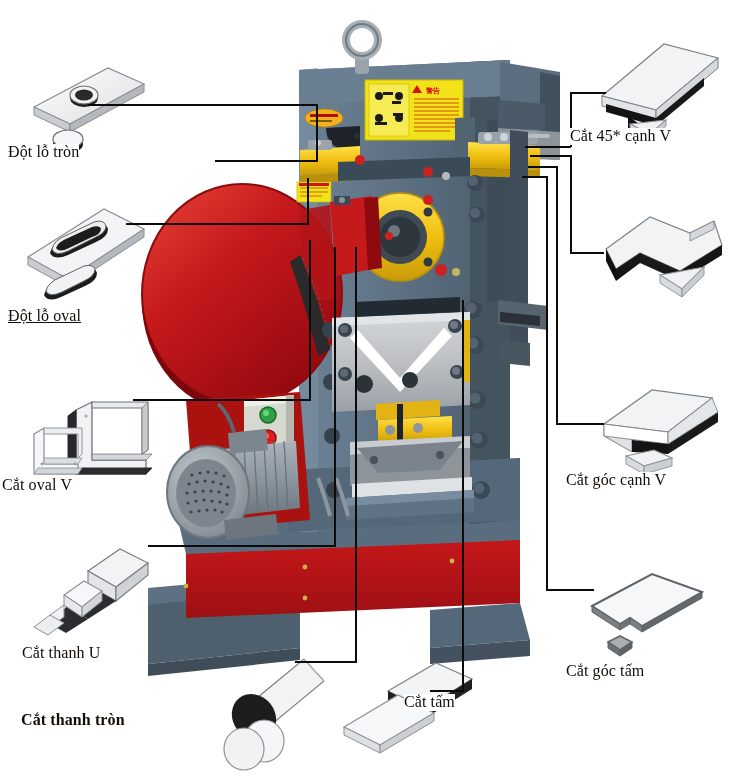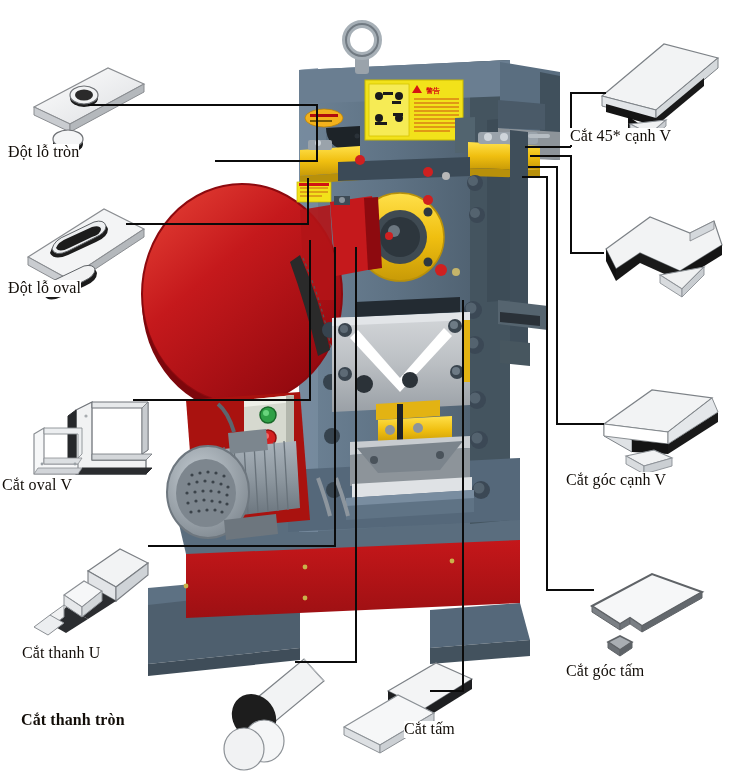--- a/index.html
+++ b/index.html
@@ -573,22 +573,22 @@
 
   <div class="ln lnh" style="left:556px;top:423px;width:48px;"></div>
   <div class="ln lnv" style="left:556px;top:166px;height:258px;"></div>
   <div class="ln lnh" style="left:528px;top:166px;width:29px;"></div>
 
   <div class="ln lnh" style="left:546px;top:589px;width:48px;"></div>
   <div class="ln lnv" style="left:546px;top:176px;height:414px;"></div>
   <div class="ln lnh" style="left:522px;top:176px;width:25px;"></div>
 
   <div class="lbl" style="left:8px;top:144px;">Đột lỗ tròn</div>
-  <div class="lbl" style="left:8px;top:280px;">Đột lỗ oval</div>
+  <div class="lbl" style="left:8px;top:308px;text-decoration:underline;">Đột lỗ oval</div>
   <div class="lbl" style="left:2px;top:477px;">Cắt oval V</div>
   <div class="lbl" style="left:22px;top:645px;text-align:center;">Cắt thanh U</div>
   <div class="lbl" style="left:21px;top:712px;font-weight:bold;">Cắt thanh tròn</div>
-  <div class="lbl" style="left:404px;top:721px;">Cắt tấm</div>
+  <div class="lbl" style="left:404px;top:694px;">Cắt tấm</div>
   <div class="lbl" style="left:570px;top:128px;">Cắt 45* cạnh V</div>
   <div class="lbl" style="left:566px;top:472px;">Cắt góc cạnh V</div>
   <div class="lbl" style="left:566px;top:663px;">Cắt góc tấm</div>
 
 </div>
 
 </body></html>

